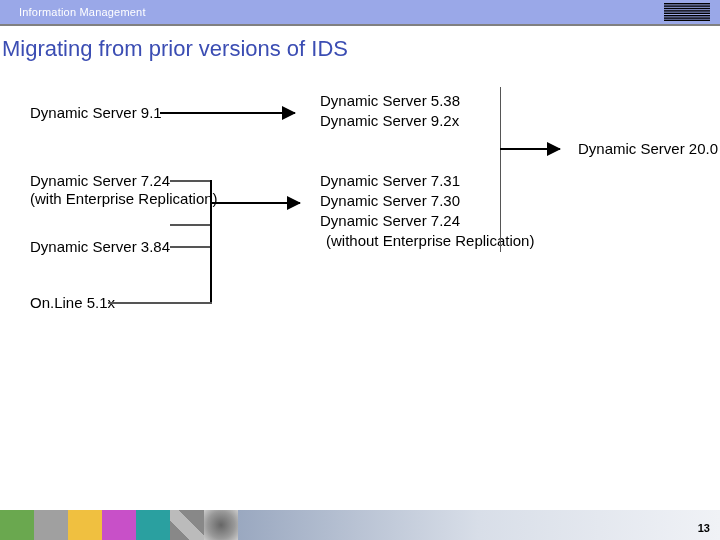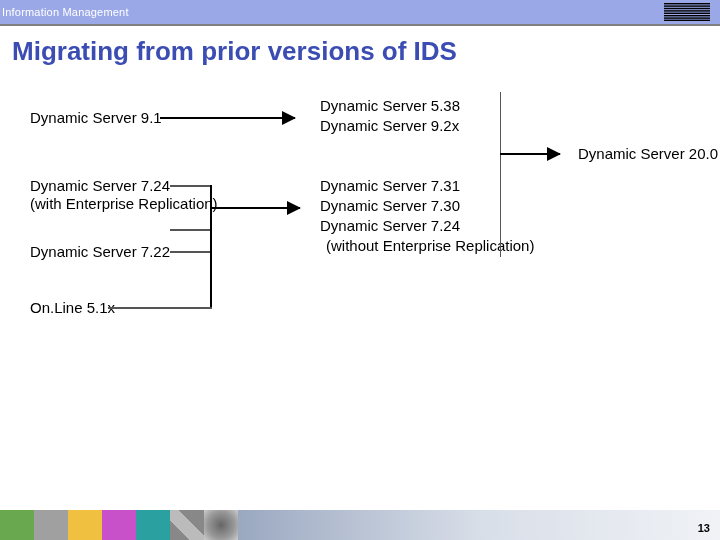--- a/index.html
+++ b/index.html
@@ -5,43 +5,43 @@
   * { box-sizing: border-box; margin: 0; padding: 0; }
   html, body { width: 720px; height: 540px; font-family: Arial, Helvetica, sans-serif; background: #fff; overflow: hidden; }
 
   
   .header {
     position: relative;
     height: 24px;
     background: #9aa8e8;
     display: flex;
     align-items: center;
-    padding: 0 2px;
+    padding: 0 19px;
   }
   .header-title {
     color: #fff;
     font-size: 11px;
     letter-spacing: 0.2px;
   }
   .logo {
     position: absolute;
     right: 10px;
     top: 3px;
   }
   .underline {
     height: 2px;
     background: #808080;
   }
 
   
   .slide-title {
     color: #3b4db3;
-    font-size: 26px;
-    font-weight: 700;
-    padding: 10px 14px 0 12px;
+    font-size: 22px;
+    font-weight: 400;
+    padding: 10px 14px 0 2px;
   }
 
   
   .canvas {
     position: relative;
     width: 648px;
     height: 400px;
   }
   .lbl {
     position: absolute;
@@ -132,21 +132,21 @@
 </div>
 <div class="underline"></div>
 
 <div class="slide-title">Migrating from prior versions of IDS</div>
 
 <div class="canvas">
 
   <div class="lbl" style="left:30px; top:42px;">Dynamic Server 9.1</div>
   <div class="lbl" style="left:30px; top:110px;">Dynamic Server 7.24</div>
   <div class="lbl" style="left:30px; top:128px;">(with Enterprise Replication)</div>
-  <div class="lbl" style="left:30px; top:176px;">Dynamic Server 7.22</div>
+  <div class="lbl" style="left:30px; top:176px;">Dynamic Server 3.84</div>
   <div class="lbl" style="left:30px; top:232px;">On.Line 5.1x</div>
 
   <div class="lbl" style="left:320px; top:30px;">Dynamic Server 5.38</div>
   <div class="lbl" style="left:320px; top:50px;">Dynamic Server 9.2x</div>
   <div class="lbl" style="left:320px; top:110px;">Dynamic Server 7.31</div>
   <div class="lbl" style="left:320px; top:130px;">Dynamic Server 7.30</div>
   <div class="lbl" style="left:320px; top:150px;">Dynamic Server 7.24</div>
   <div class="lbl" style="left:326px; top:170px;">(without Enterprise Replication)</div>
 
   <div class="lbl" style="left:578px; top:78px;">Dynamic Server 20.0</div>

